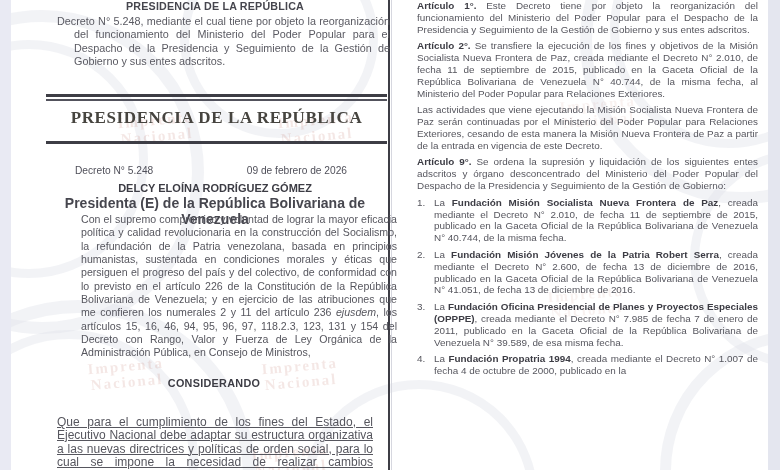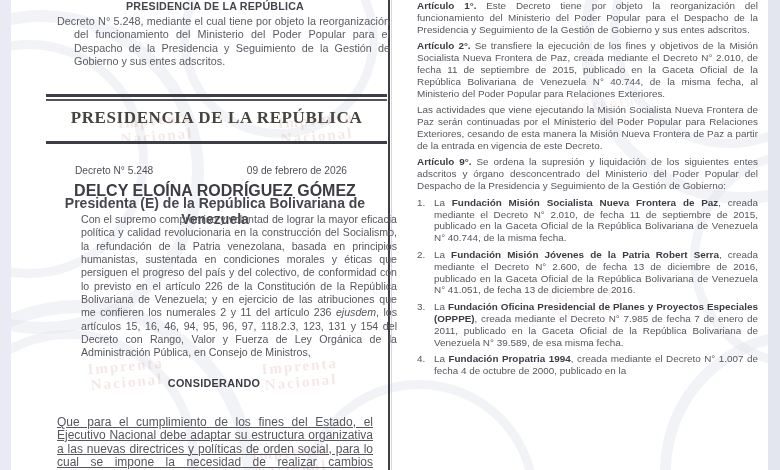--- a/index.html
+++ b/index.html
@@ -35,21 +35,21 @@
   .b{font-weight:700;color:#3c3c44;}
   .i{font-style:italic;}
 
   .kicker{left:57px;top:0;width:316px;font-size:10.7px;font-weight:700;color:#46464e;letter-spacing:.2px;}
   .summary{left:57px;top:15px;width:316px;font-size:10.8px;line-height:13.3px;color:#5a5a62;
            text-indent:-17px;padding-left:17px;}
   .serif-title{left:46px;top:108px;width:341px;font-family:"Liberation Serif","DejaVu Serif",serif;
                font-weight:700;font-size:17px;letter-spacing:.6px;color:#46443f;}
   .decree-row{left:57px;top:165px;width:316px;display:flex;justify-content:space-between;
               font-size:10.2px;color:#50505a;padding-left:18px;padding-right:26px;box-sizing:border-box;}
-  .signer-name{left:57px;top:182px;width:316px;font-size:16px;font-weight:700;color:#3c3c44;}
+  .signer-name{left:57px;top:182px;width:316px;font-size:11px;font-weight:700;color:#3c3c44;}
   .signer-title{left:57px;top:195px;width:316px;font-size:14px;font-weight:700;color:#46464e;}
   .preamble{left:57px;top:213px;width:316px;font-size:10.6px;line-height:13.35px;margin-left:24px;}
   .considerando{left:56px;top:377px;width:316px;font-size:10.8px;font-weight:700;color:#3c3c44;letter-spacing:.3px;}
   .final-para{left:57px;top:416px;width:316px;font-size:12px;line-height:13.25px;text-decoration:underline;}
 
   .right-col{position:absolute;left:417px;top:0;width:341px;height:466px;overflow:hidden;
              font-size:9.9px;line-height:11.9px;color:#56565e;}
   .right-col p{margin:0 0 4.5px 0;}
   .list-item{display:flex;margin-bottom:4.5px;}
   .list-num{width:17px;flex:none;}

